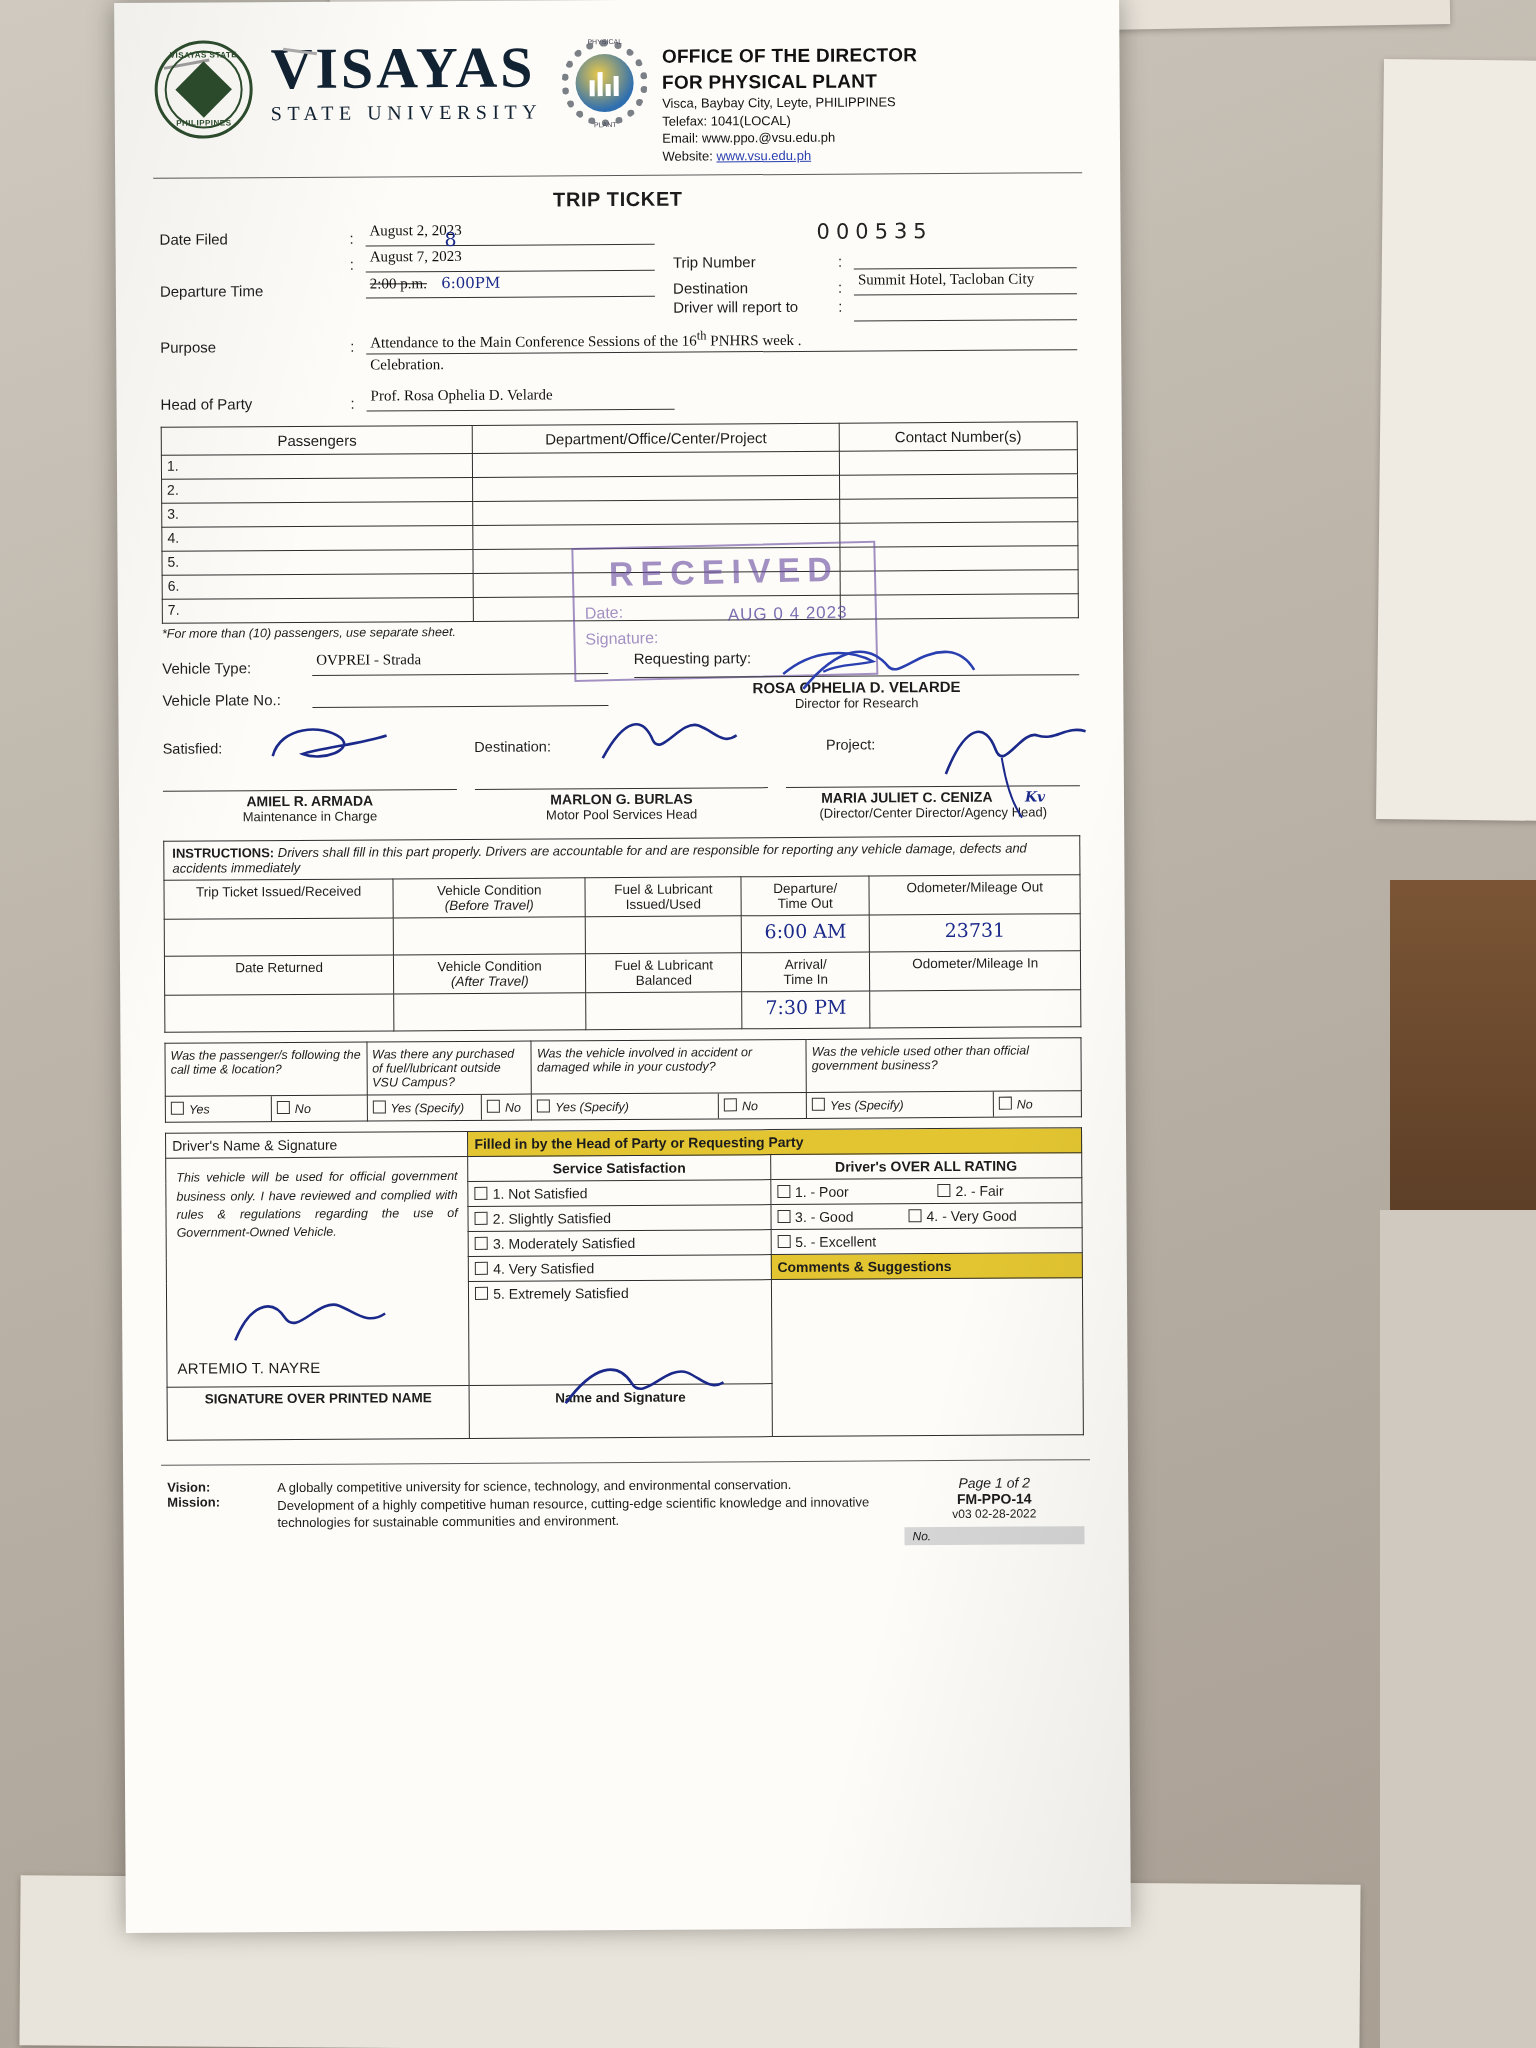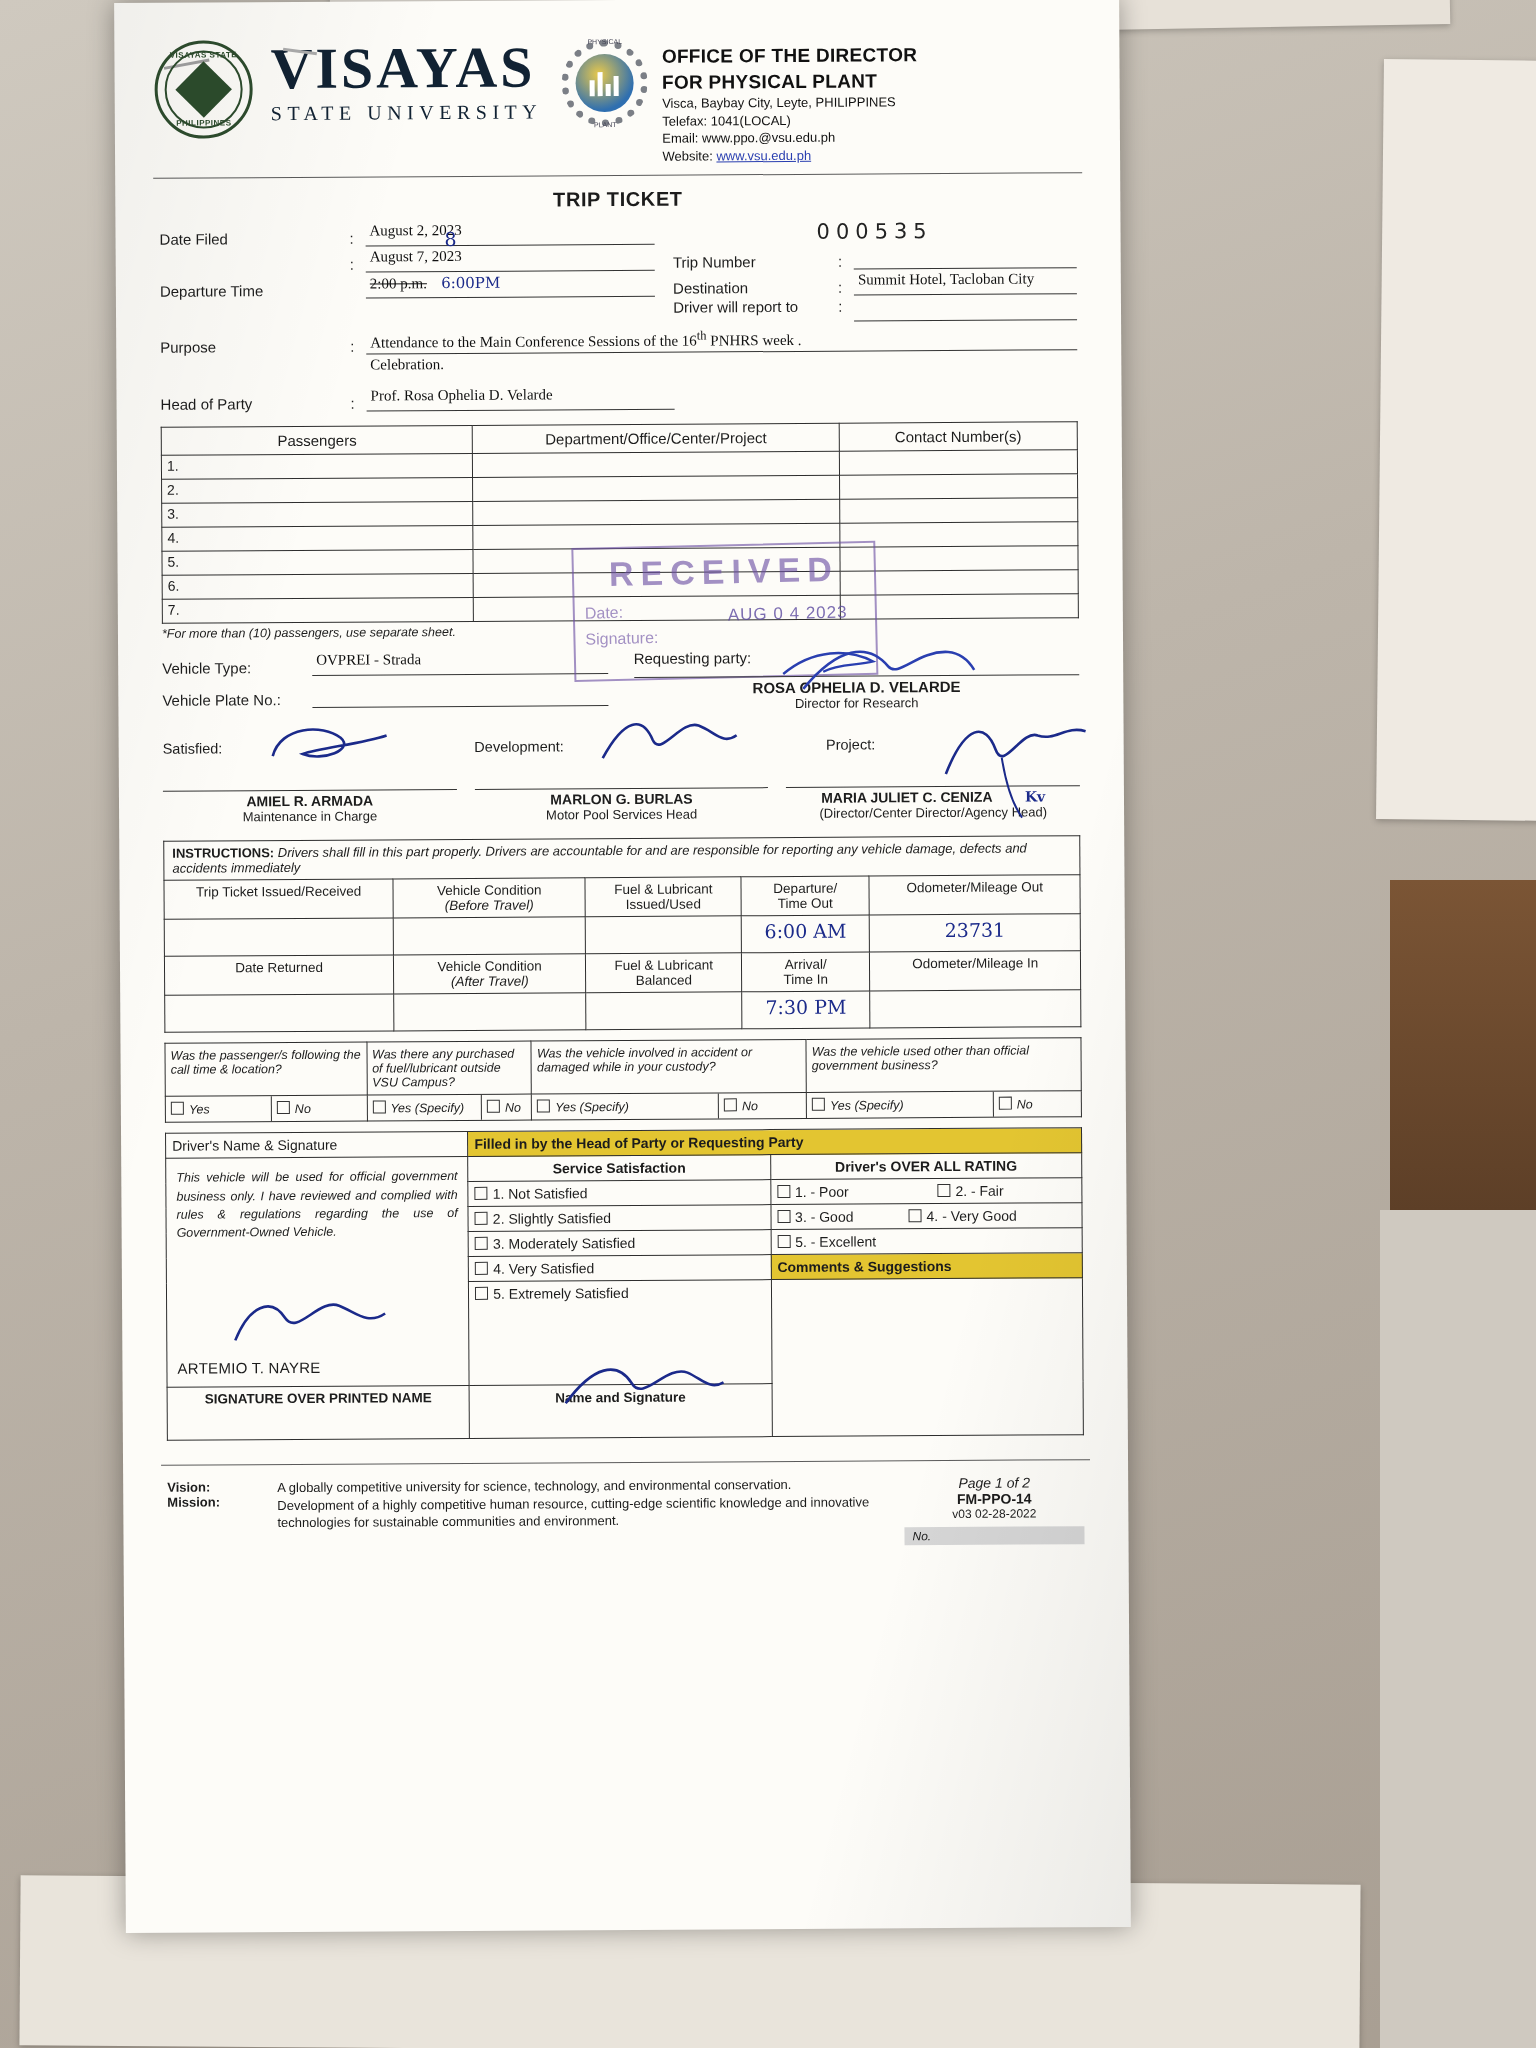--- a/index.html
+++ b/index.html
@@ -334,41 +334,41 @@
           <svg class="scribble" style="left:100px;top:-18px;width:140px;height:44px;" viewBox="0 0 140 44">
             <path d="M10 34 C18 4, 60 2, 78 16 C92 28, 60 40, 40 32 C58 26, 100 22, 124 14" fill="none" stroke="#1b2a8a" stroke-width="2.6"></path>
           </svg>
         </div>
         <div class="sigline"></div>
         <div class="signame">AMIEL R. ARMADA</div>
         <div class="sigrole">Maintenance in Charge</div>
       </div>
       <div class="sigbox">
         <div style="text-align:left;font-size:14.5px;position:relative;">
-          <span>Development:</span>
+          <span>Destination:</span>
           <svg class="scribble" style="left:120px;top:-26px;width:150px;height:56px;" viewBox="0 0 150 56">
             <path d="M8 46 C30 6, 48 4, 58 28 C66 46, 86 8, 104 14 C120 20, 128 34, 142 24" fill="none" stroke="#1b2a8a" stroke-width="2.6"></path>
           </svg>
         </div>
         <div class="sigline"></div>
         <div class="signame">MARLON G. BURLAS</div>
         <div class="sigrole">Motor Pool Services Head</div>
       </div>
       <div class="sigbox">
         <div style="text-align:left;font-size:14.5px;position:relative;padding-left:40px;">
           <span>Project:</span>
           <svg class="scribble" style="left:140px;top:-22px;width:180px;height:110px;" viewBox="0 0 180 110">
             <path d="M20 60 C40 10, 60 8, 70 36 C78 58, 96 16, 112 22 C130 28, 140 12, 160 18" fill="none" stroke="#1b2a8a" stroke-width="2.6"></path>
             <path d="M76 44 C80 70, 86 90, 96 104" fill="none" stroke="#1b2a8a" stroke-width="2"></path>
           </svg>
         </div>
         <div class="sigline"></div>
         <div class="signame">
           <span>MARIA JULIET C. CENIZA</span>
-          <span class="ink" style="margin-left:29px;">Kv</span>
+          <span class="ink" style="font-style:italic;margin-left:29px;">Kv</span>
         </div>
         <div class="sigrole">(Director/Center Director/Agency Head)</div>
       </div>
     </div>
   </div>
 
   <div style="padding:0 44px;">
     <div class="instr">
       <b>INSTRUCTIONS:</b><span> Drivers shall fill in this part properly.  Drivers are accountable for and are responsible for reporting any vehicle damage, defects and accidents immediately</span>
     </div>

